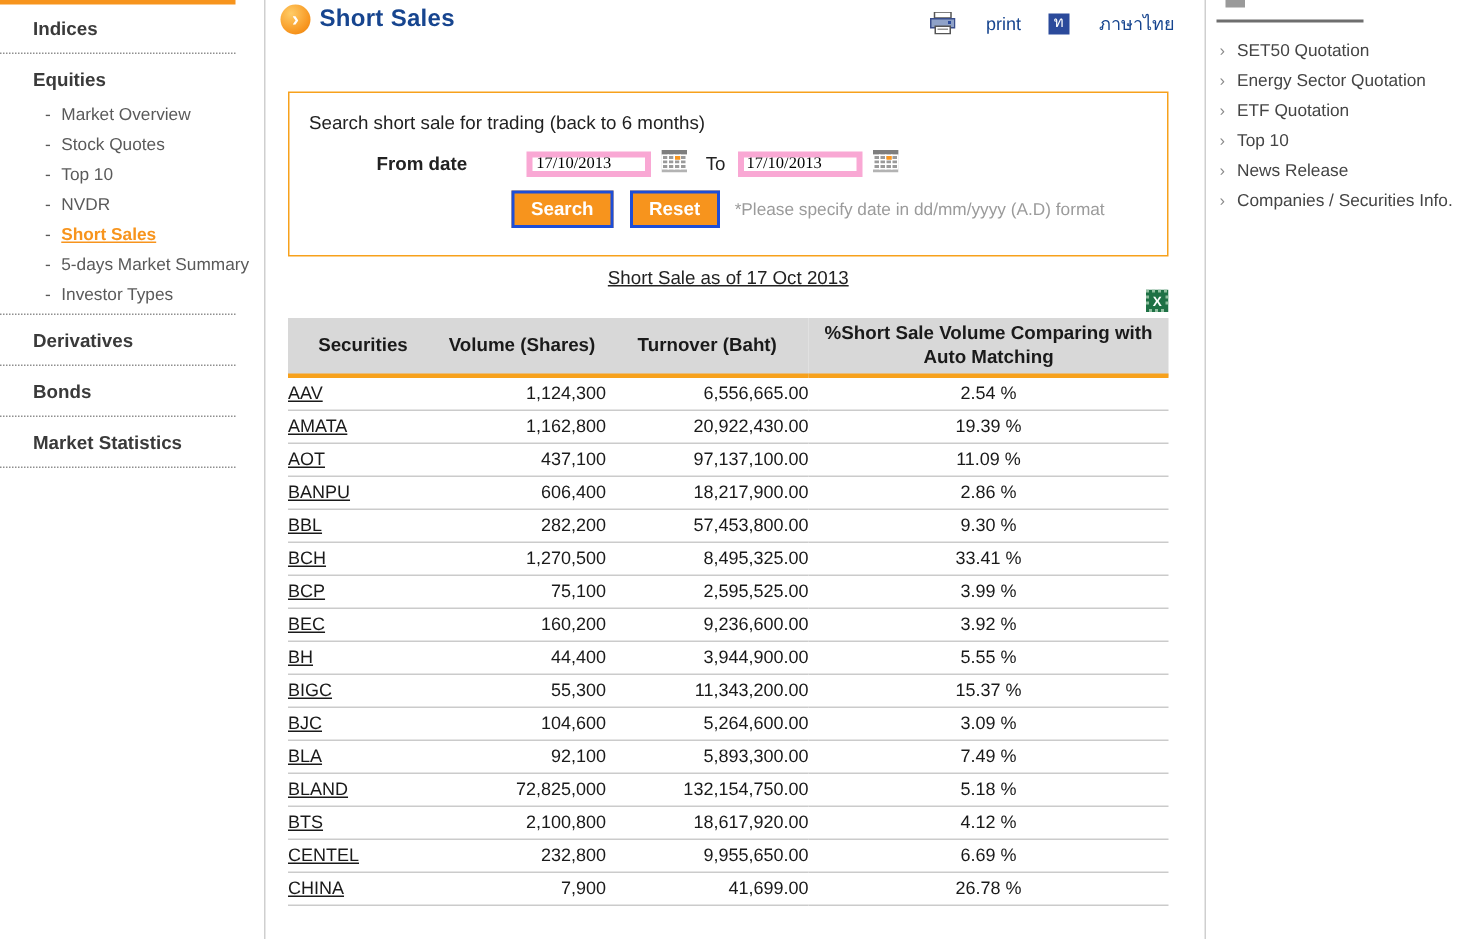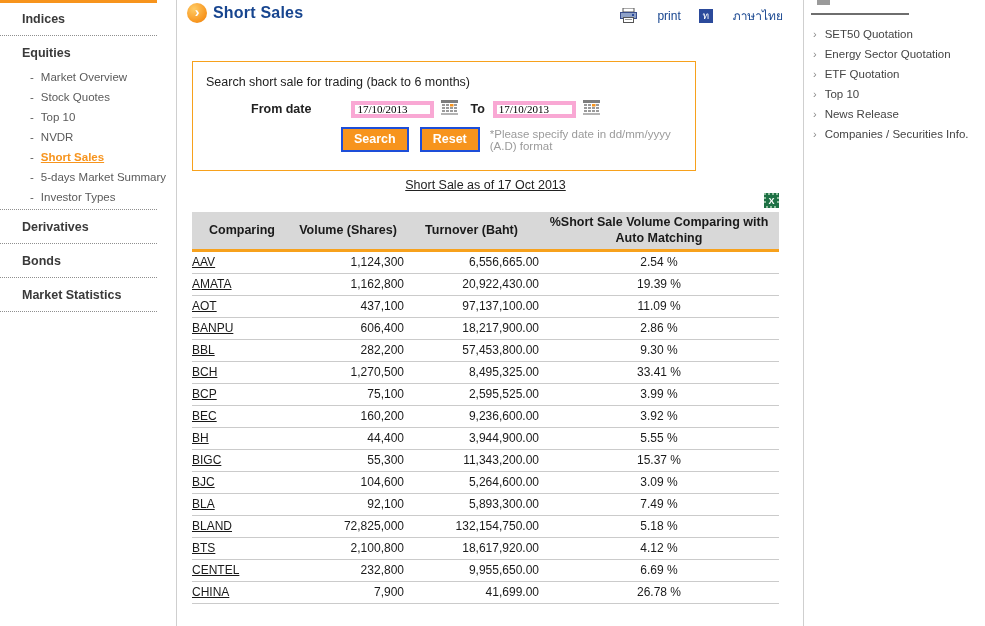--- a/index.html
+++ b/index.html
@@ -42,33 +42,33 @@
   h1.page-title { font-size: 16px; font-weight: bold; color: #17458F; letter-spacing: 0.2px; }
   .header-links { display: flex; align-items: center; gap: 18px; padding-top: 3px; }
   .hlink { display: flex; align-items: center; gap: 20px; color: #17458F; font-size: 12px; cursor: pointer; }
   .thai-badge {
     width: 14px; height: 14px; background: #2B4A9B; color: #fff;
     font-size: 10px; line-height: 14px; text-align: center; display: inline-block;
   }
 
   
   .search-box {
-    width: 504px; margin: 36px 0 0 7px; border: 1px solid #F7A11C;
+    width: 587px; margin: 36px 0 0 7px; border: 1px solid #F7A11C;
     padding: 13px 0 18px 13px; background: #fff;
   }
   .search-title { font-size: 12.5px; color: #222; }
   .date-row { margin-top: 11px; padding-left: 45px; display: flex; align-items: center; }
   .date-label { font-weight: bold; font-size: 12.5px; color: #222; }
   .date-input {
     width: 83px; height: 17px; border: 4px solid #f9a8d4; font-size: 11px;
     padding: 0 2px; margin-left: 40px; font-family: Liberation Serif, serif;
   }
   .date-input.to-input { margin-left: 8px; }
   .cal-icon { margin-left: 7px; cursor: pointer; display: inline-block; }
-  .to-label { font-weight: bold; margin-left: 12px; }
+  .to-label { font-weight: normal; margin-left: 12px; }
   .btn-row { margin-top: 9px; padding-left: 135px; display: flex; align-items: center; }
   .btn {
     background: #F7941D; color: #fff; font-weight: bold; font-size: 12.5px;
     border: 2px solid #1d4ed8; padding: 3px 11px 4px; cursor: pointer;
     font-family: "Liberation Sans", sans-serif;
   }
   .btn + .btn { margin-left: 11px; }
   .date-note { color: #9B9B9B; font-size: 11.5px; margin-left: 10px; }
 
   
@@ -238,21 +238,21 @@
               <rect x="13" y="8" width="2" height="2"></rect>
           </g>
           <text x="7.5" y="11" font-size="9" font-weight="bold" fill="#fff" text-anchor="middle" font-family="Liberation Sans, sans-serif">X</text>
         </svg>
       </span>
     </div>
 
     <table class="ss">
       <thead>
         <tr>
-          <th class="c-sec">Comparing</th>
+          <th class="c-sec">Securities</th>
           <th class="c-vol">Volume (Shares)</th>
           <th class="c-turn">Turnover (Baht)</th>
           <th class="c-pct">%Short Sale Volume Comparing with Auto Matching</th>
         </tr>
       </thead>
       <tbody>
           <tr>
             <td class="d-sec">AAV</td>
             <td class="d-vol">1,124,300</td>
             <td class="d-turn">6,556,665.00</td>

